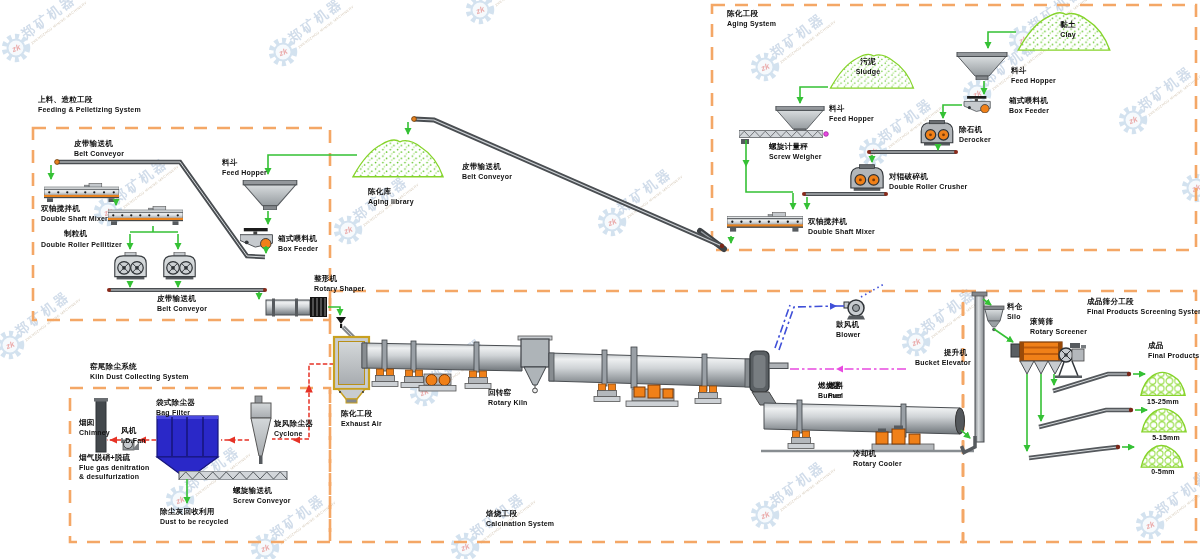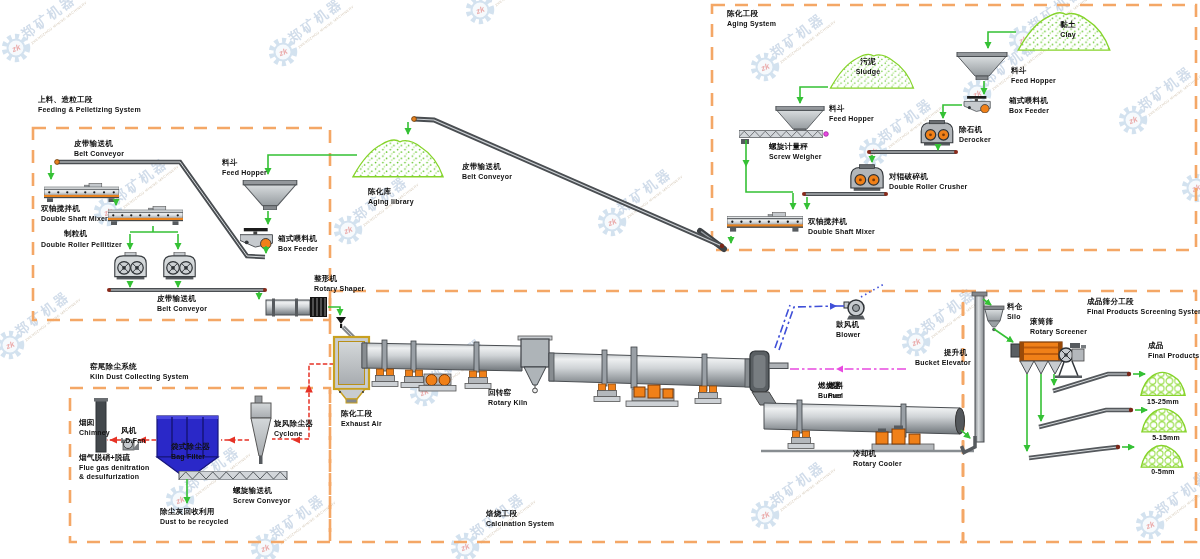--- a/index.html
+++ b/index.html
@@ -615,21 +615,21 @@
         <span>Double Shaft Mixer</span>
       </div>
       <div class="lbl" style="left: 79px; top: 418px;">
         <span class="zh">烟囱</span>
         <span>Chimney</span>
       </div>
       <div class="lbl" style="left: 121px; top: 418px; margin-top: 8px;">
         <span class="zh">风机</span>
         <span>I.D.Fan</span>
       </div>
-      <div class="lbl" style="left: 171px; top: 398px; margin-top: 44px;">
+      <div class="lbl" style="left: 156px; top: 398px;">
         <span class="zh">袋式除尘器</span>
         <span>Bag Filter</span>
       </div>
       <div class="lbl" style="left: 274px; top: 419px;">
         <span class="zh">旋风除尘器</span>
         <span>Cyclone</span>
       </div>
       <div class="lbl" style="left: 79px; top: 453px;">
         <span class="zh">烟气脱硝+脱硫</span>
         <span>Flue gas denitration</span>

